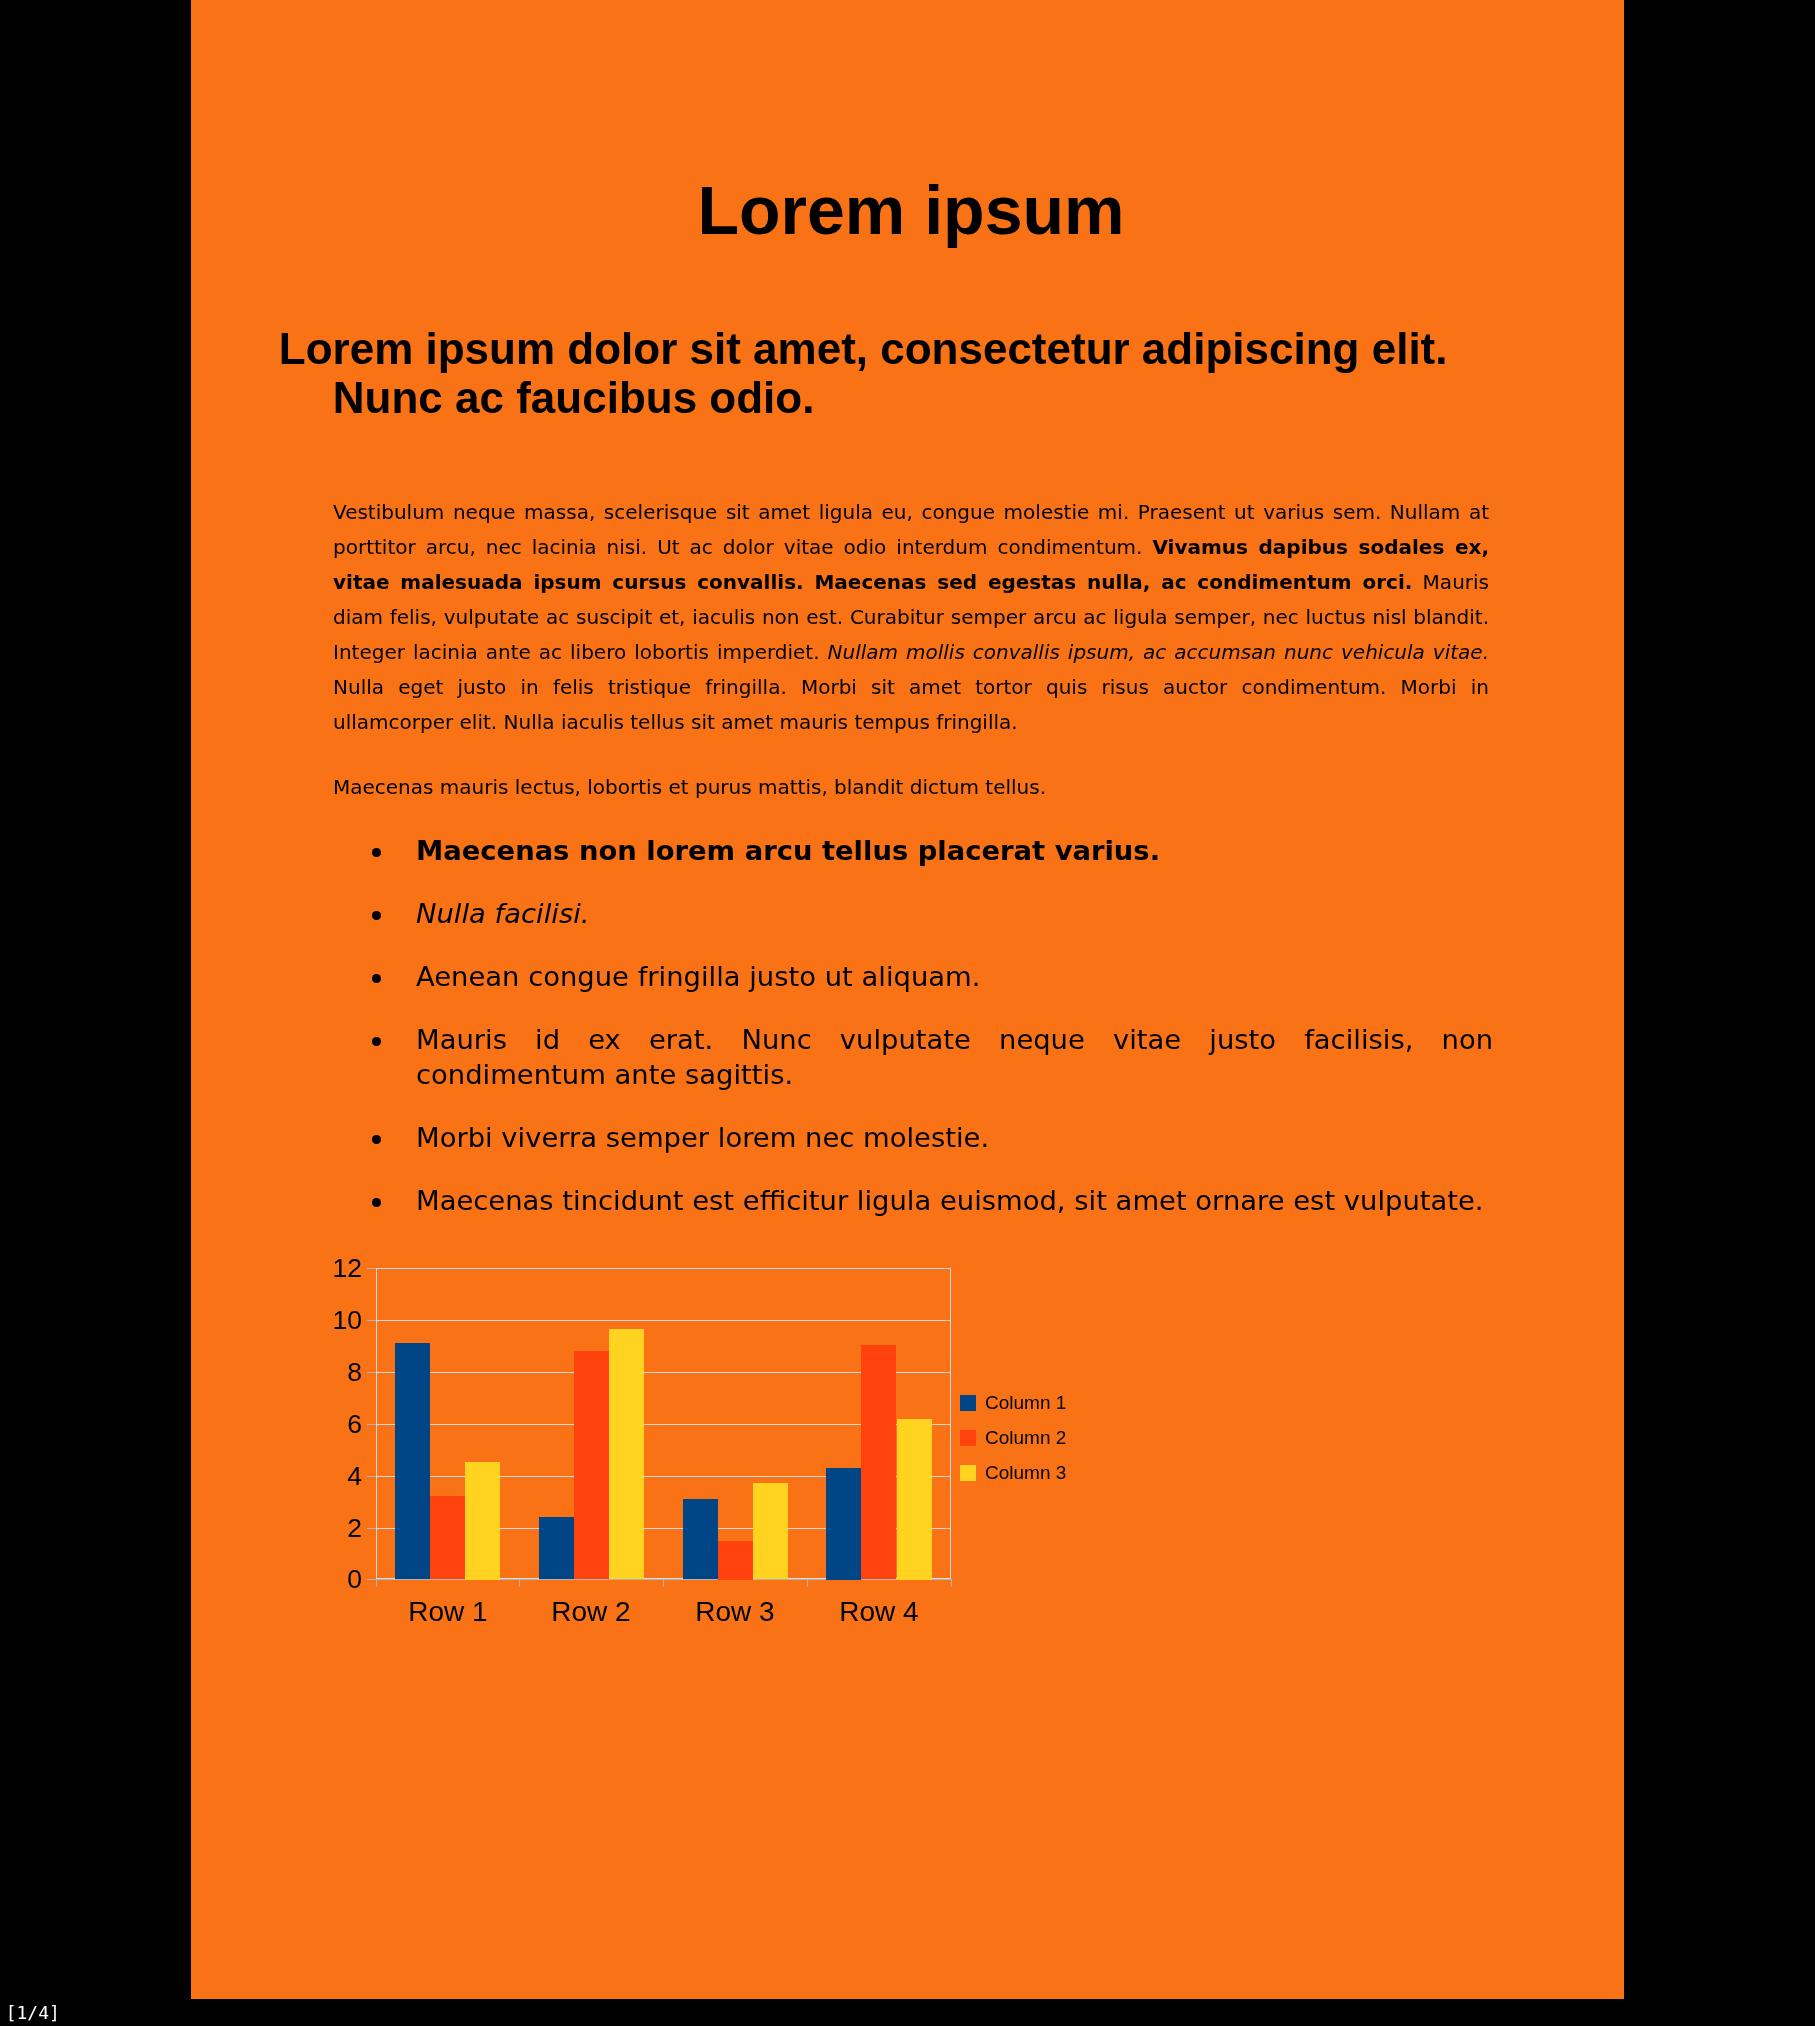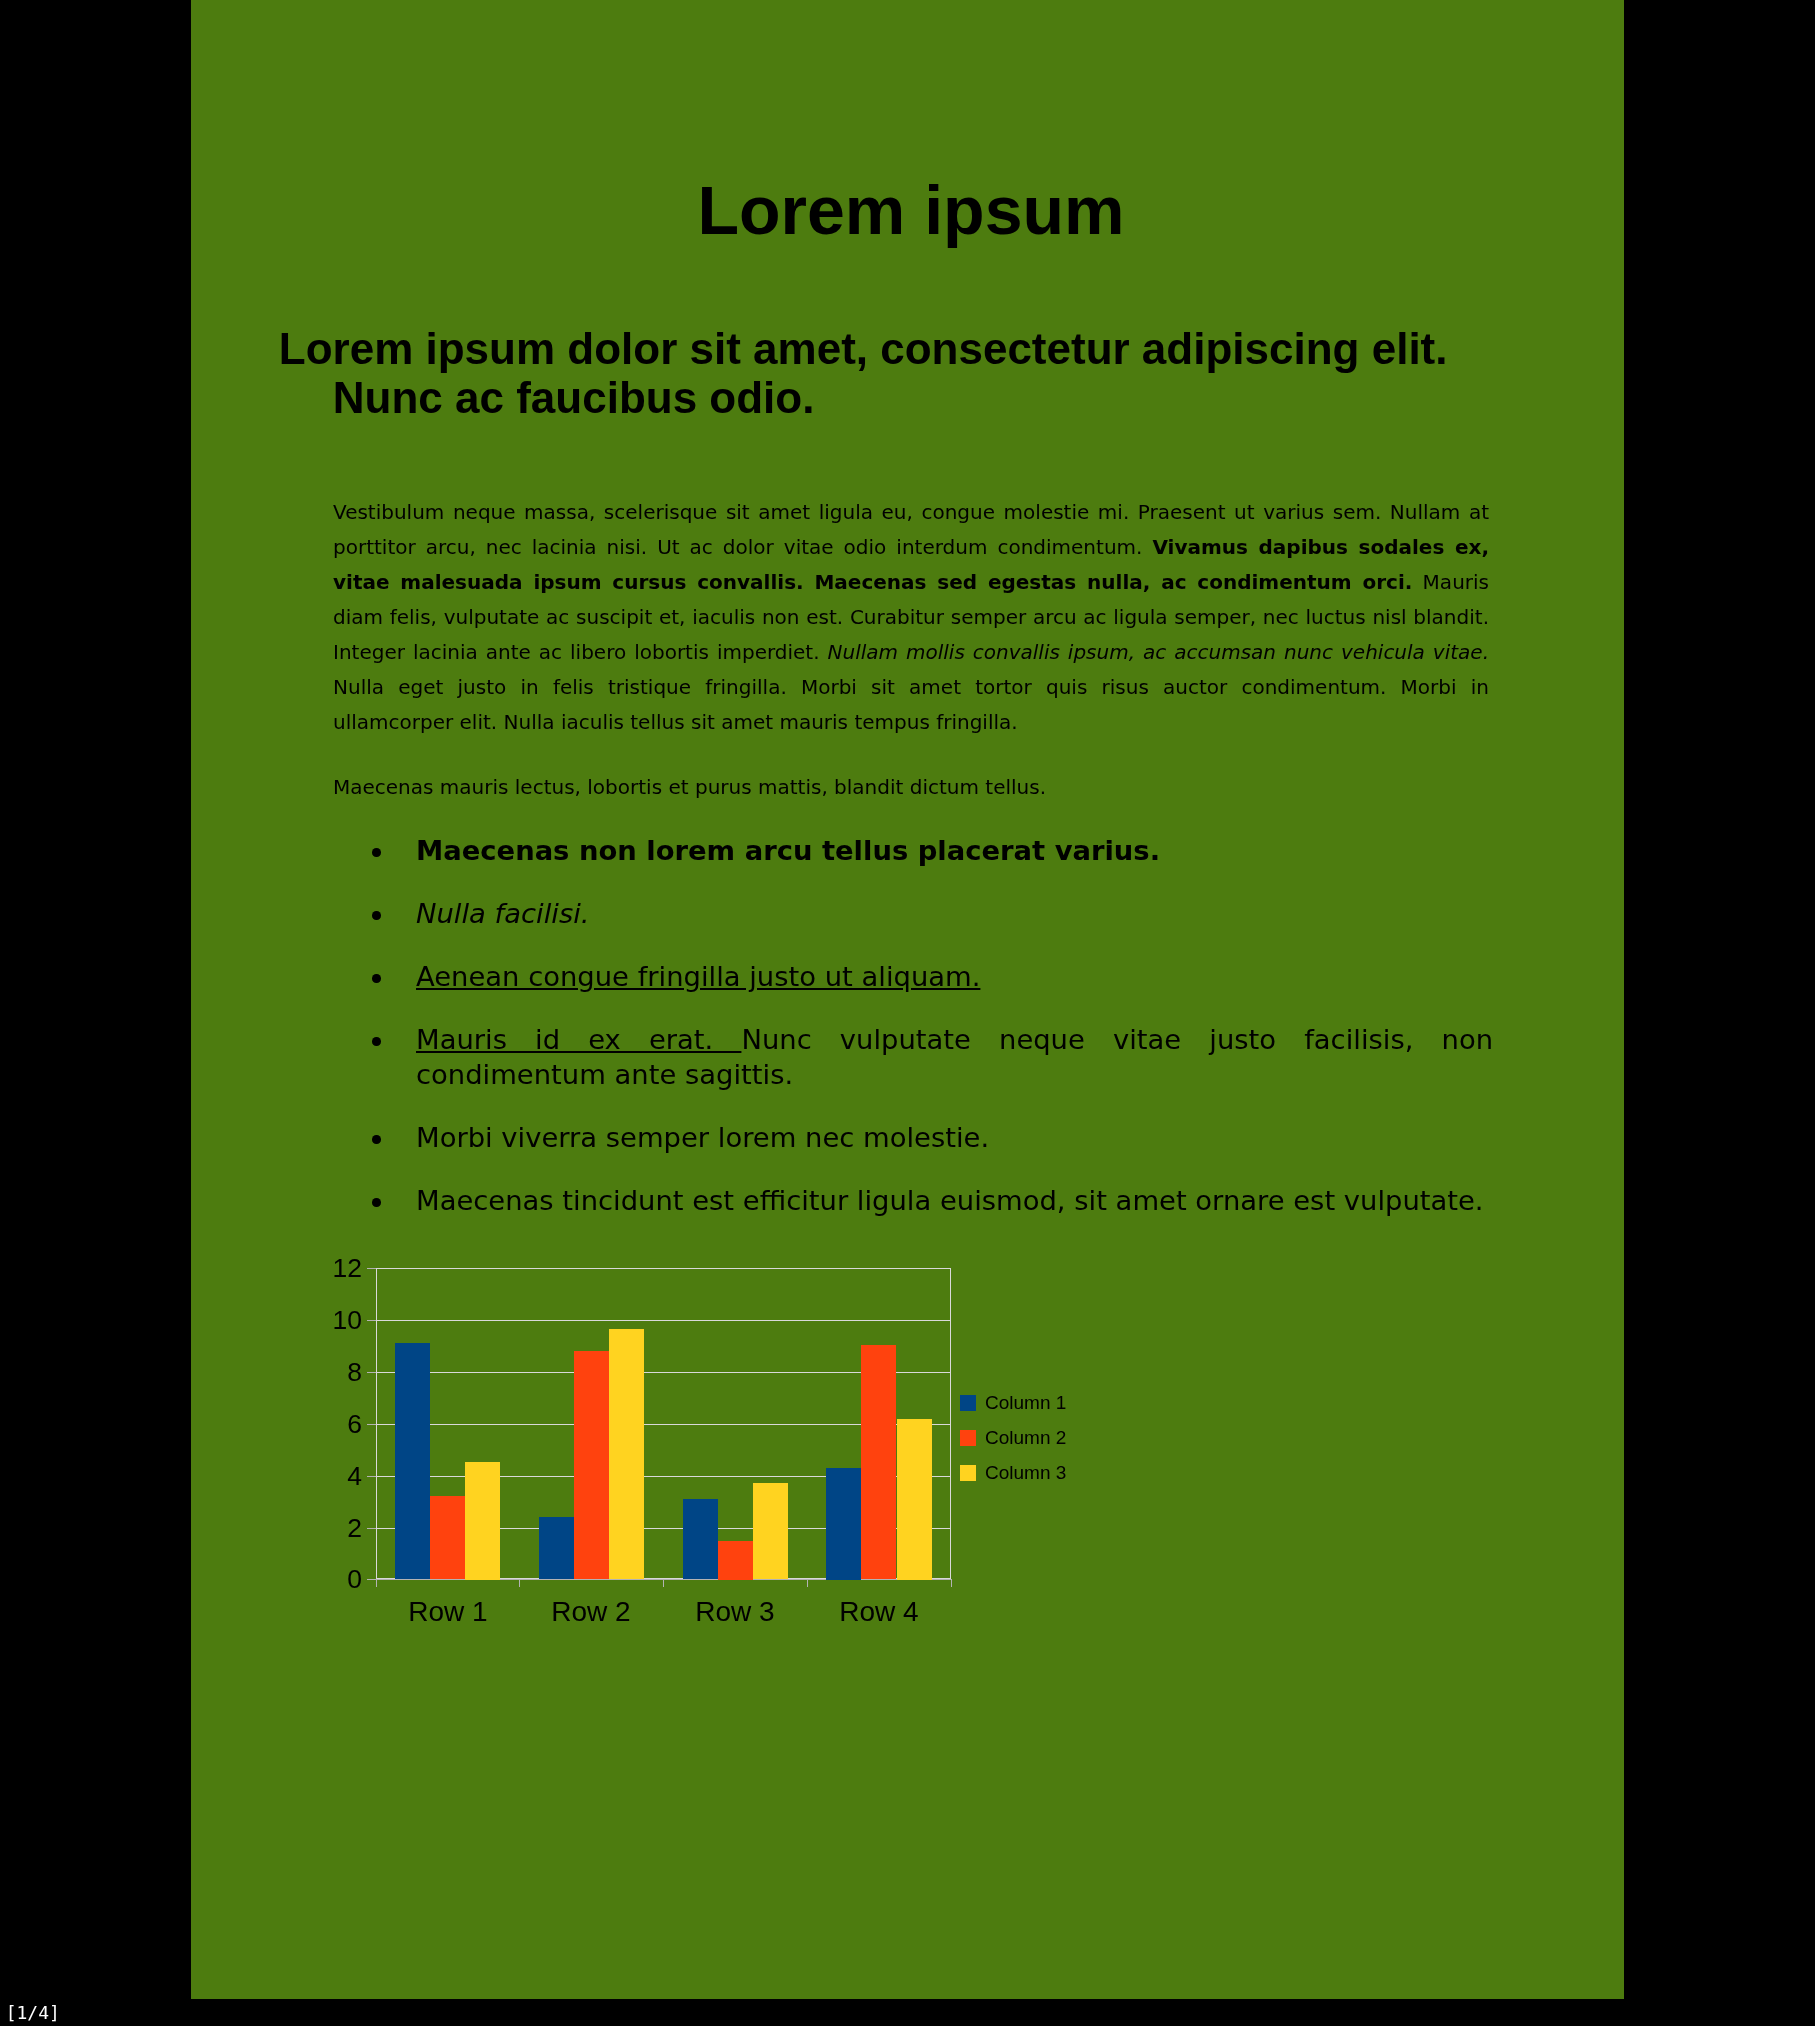--- a/index.html
+++ b/index.html
@@ -1,34 +1,34 @@
 <!DOCTYPE html>
 <html style="font-size:15px"><head>
 <meta charset="utf-8">
 <style>
   html,body{margin:0;padding:0;background:#000;}
   .viewer{position:relative;width:1815px;height:2026px;background:#000;overflow:hidden;
           font-family:"DejaVu Sans",sans-serif;}
-  .page{position:absolute;left:191px;top:0;width:1433px;height:1999px;background:#4d7c0f;color:#000;}
+  .page{position:absolute;left:191px;top:0;width:1433px;height:1999px;background:#f97316;color:#000;}
   .content{margin:0 131px 0 138px;}
 
   h1.doc-title{margin:176px 0 0 0;font-family:"Liberation Sans",sans-serif;font-weight:bold;
                font-size:68px;line-height:68px;text-align:center;}
   h2.doc-heading{margin:80px 0 0 3.8px;font-family:"Liberation Sans",sans-serif;font-weight:bold;
                  font-size:44px;line-height:49px;text-indent:-54px;}
   h2.doc-heading .h2-line1{white-space:nowrap;}
   h2.doc-heading .h2-line2{display:block;text-indent:0;}
 
   .para{font-size:20px;line-height:35px;margin:4px;}
   .para-1{margin-top:73px;text-align:justify;}
   .para-2{margin-top:30px;}
   .run-normal{font-weight:normal;font-style:normal;}
   .run-bold{font-weight:bold;}
   .run-italic{font-style:italic;}
-  .run-underline{text-decoration:underline;}
+  .run-underline{}
 
   ul.bullets{list-style:none;margin:28px 0 0 0;padding:0;}
   ul.bullets li{position:relative;padding-left:87px;margin:0 0 28px 0;
                 font-size:27.4px;line-height:35px;text-align:justify;}
   ul.bullets li .dot{position:absolute;left:43px;top:15px;width:8.5px;height:8.5px;
                      border-radius:50%;background:#000;}
 
   .chart{position:relative;margin-left:-138px;margin-top:34px;width:1433px;height:390px;
          font-family:"Liberation Sans",sans-serif;}
   .plot-border{position:absolute;border:0.9px solid #d9d9d9;box-sizing:border-box;}

